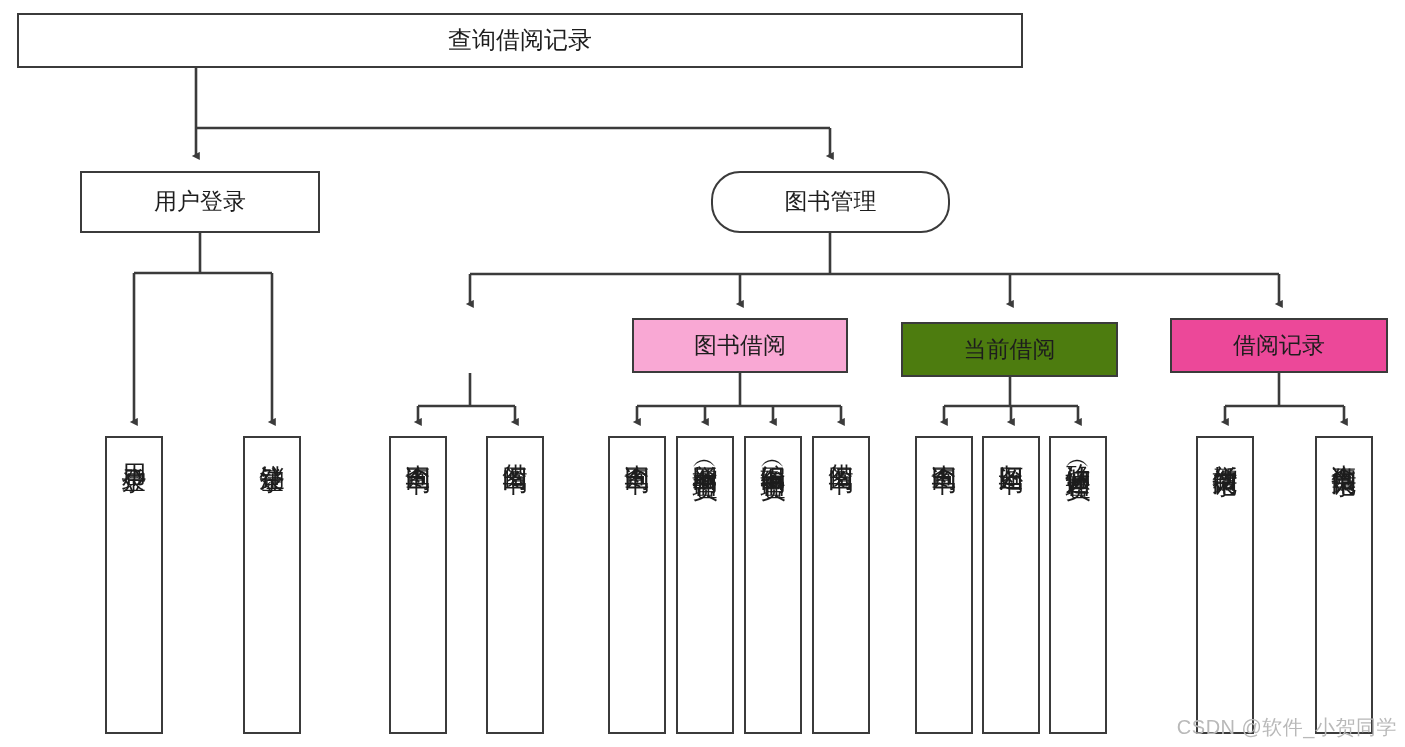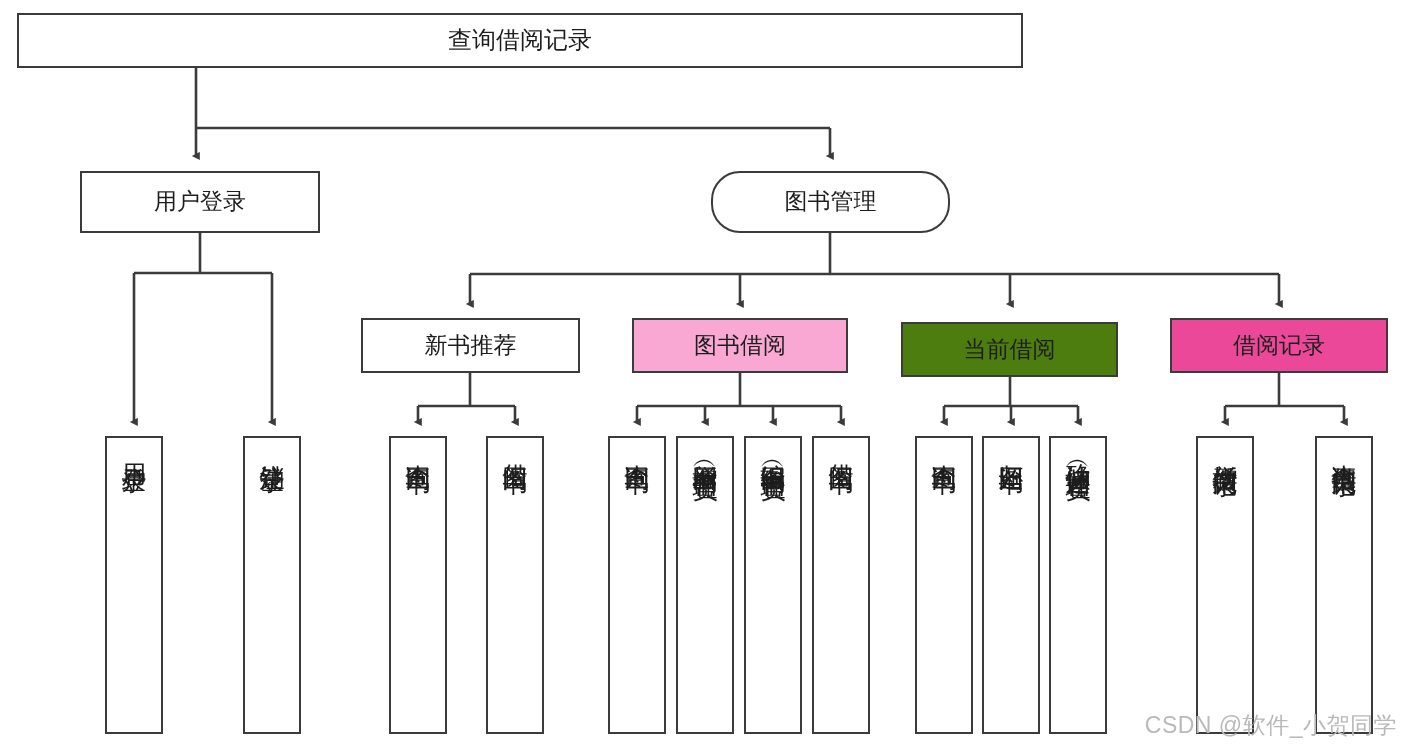--- a/index.html
+++ b/index.html
@@ -58,21 +58,21 @@
     text-orientation: upright;
     font-size: 25px;
     letter-spacing: 2px;
     line-height: 1;
     white-space: normal;
   }
   #watermark {
     position: absolute;
     right: 8px;
     bottom: 6px;
-    font-size: 23px;
+    font-size: 20px;
     color: #b9b9b9;
     letter-spacing: 0.5px;
     user-select: none;
   }
 </style>
 </head>
 <body>
 
 <div id="diagram-root">
 
@@ -131,23 +131,20 @@
     <span class="node-label">查询借阅记录</span>
   </div>
 
   <div class="node horizontal" style="left: 80px; top: 171px; width: 240px; height: 62px; border-color: rgb(59, 59, 59); background: rgb(255, 255, 255); color: rgb(29, 29, 29);">
     <span class="node-label">用户登录</span>
   </div>
   <div class="node horizontal" style="left: 711px; top: 171px; width: 239px; height: 62px; border-color: rgb(59, 59, 59); background: rgb(255, 255, 255); color: rgb(29, 29, 29); border-radius: 29px;">
     <span class="node-label">图书管理</span>
   </div>
 
-  <div class="node horizontal" style="left: 361px; top: 318px; width: 219px; height: 55px; border-color: rgb(59, 59, 59); background: rgb(255, 255, 255); color: rgb(29, 29, 29);">
-    <span class="node-label">新书推荐</span>
-  </div>
   <div class="node horizontal" style="left: 632px; top: 318px; width: 216px; height: 55px; border-color: rgb(59, 59, 59); background: #f9a8d4; color: rgb(29, 29, 29);">
     <span class="node-label">图书借阅</span>
   </div>
   <div class="node horizontal" style="left: 901px; top: 322px; width: 217px; height: 55px; border-color: rgb(59, 59, 59); background: #4d7c0f; color: rgb(29, 29, 29);">
     <span class="node-label">当前借阅</span>
   </div>
   <div class="node horizontal" style="left: 1170px; top: 318px; width: 218px; height: 55px; border-color: rgb(59, 59, 59); background: #ec4899; color: rgb(29, 29, 29);">
     <span class="node-label">借阅记录</span>
   </div>
 

